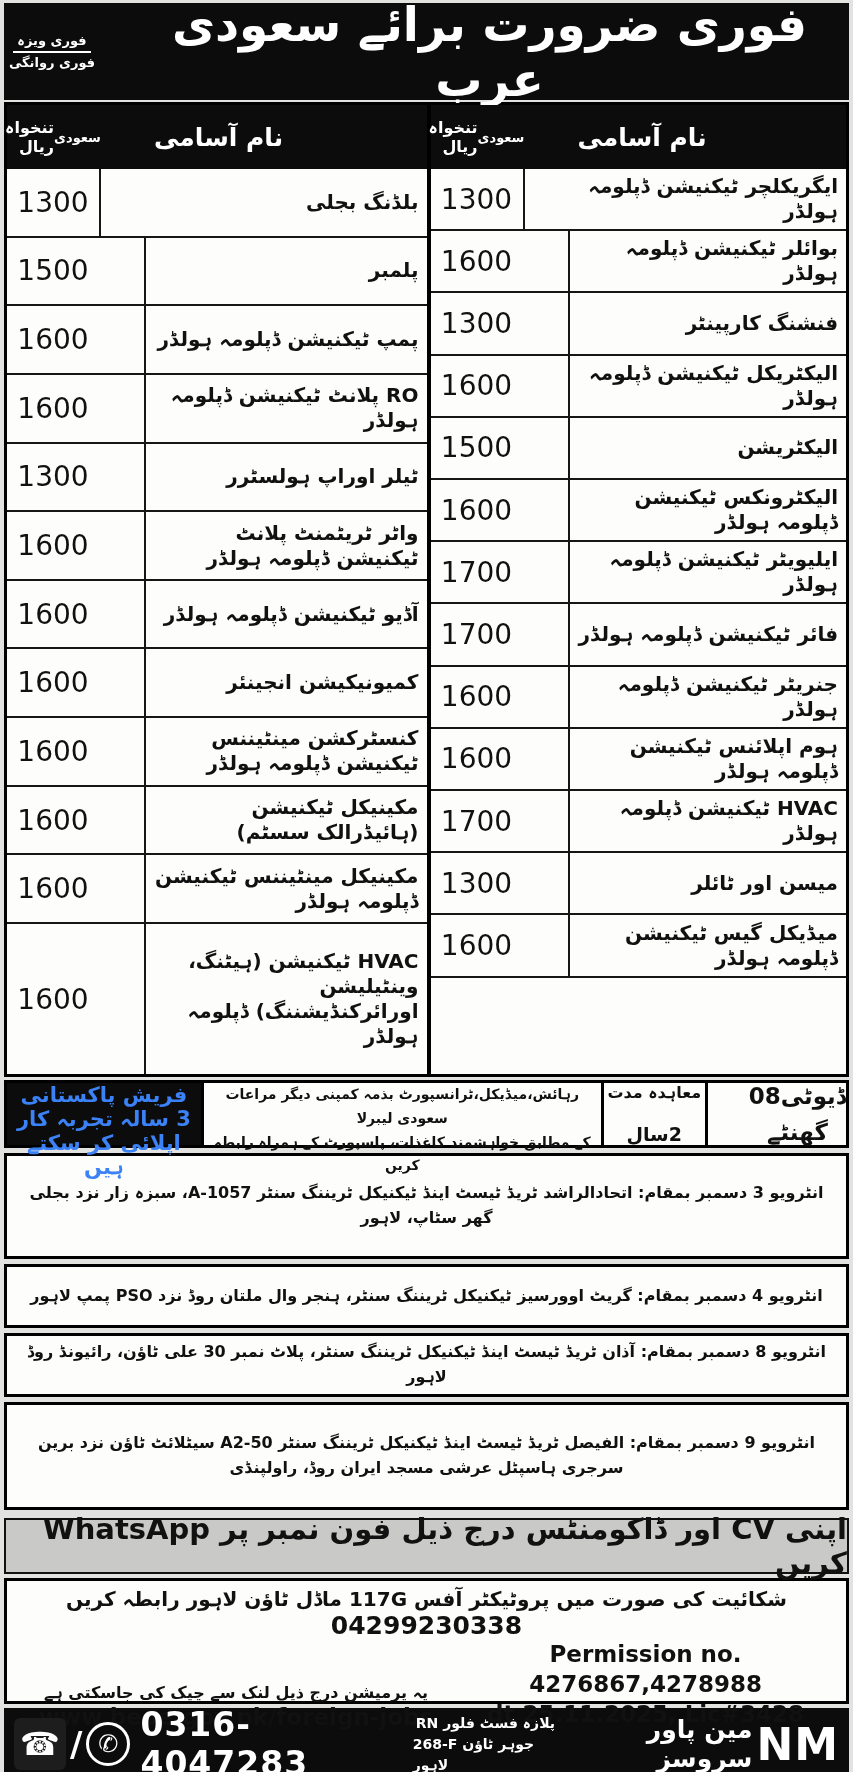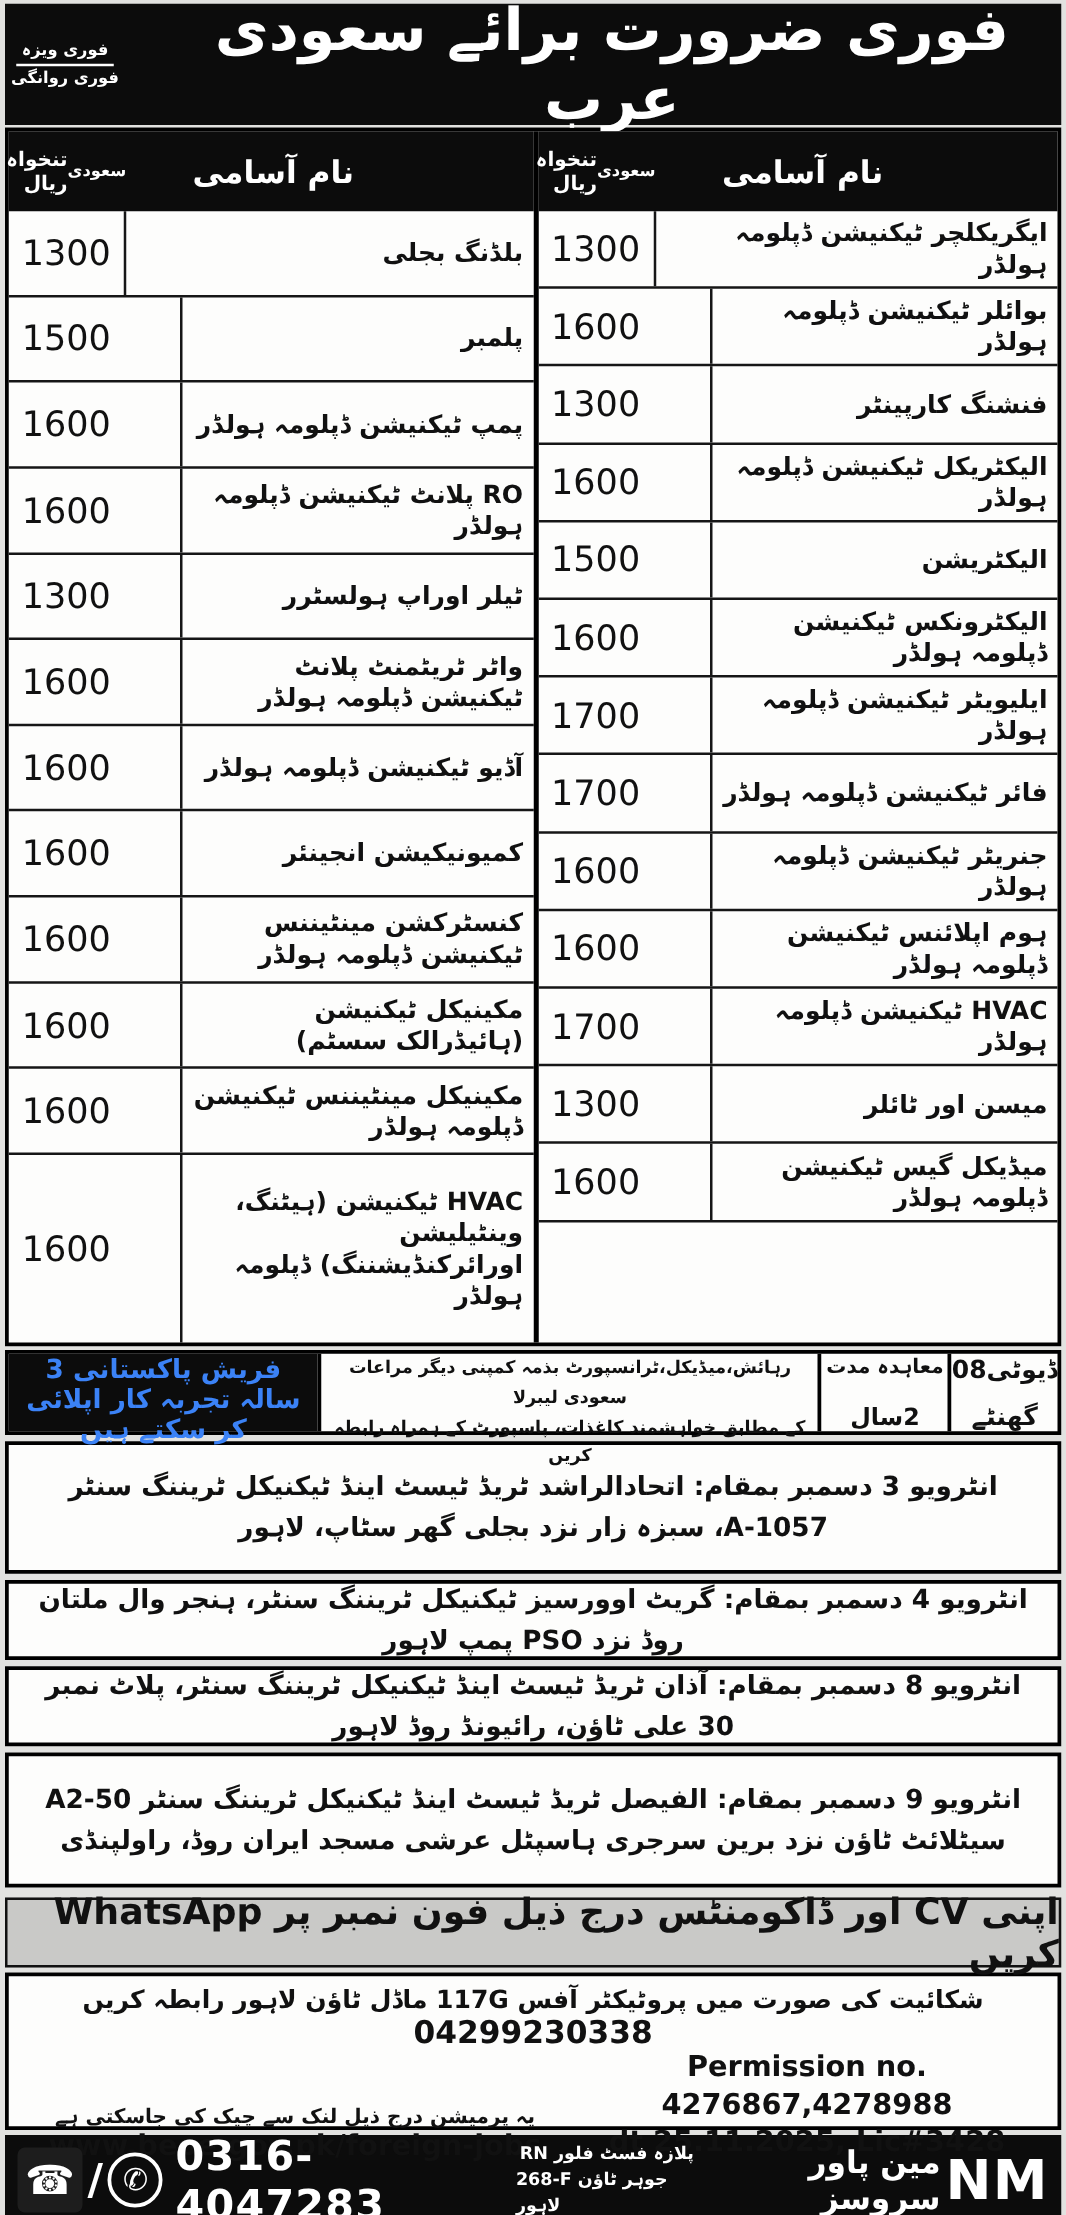--- a/index.html
+++ b/index.html
@@ -67,28 +67,28 @@
   
   .terms {
     height: 68px; margin-top: 3px; border: 3px solid #000;
     background: #fdfdfc; display: flex;
   }
   .terms .cell { display: flex; flex-direction: column; align-items: center; justify-content: space-between; direction: rtl; text-align: center; font-weight: bold; }
   .t-eligibility { flex: 1; background: #0c0c0c; color: #3b82f6; font-size: 21px; padding: 0 6px; }
   .t-benefits { flex: 0 0 400px; border-left: 3px solid #000; font-size: 14px; line-height: 1.7; padding: 0 4px; }
   .t-contract { flex: 0 0 104px; border-left: 3px solid #000; font-size: 16px; }
   .t-contract .l2 { font-size: 19px; }
-  .t-duty { flex: 0 0 84px; border-left: 3px solid #000; font-size: 20px; }
+  .t-duty { flex: 0 0 84px; border-left: 3px solid #000; font-size: 23px; padding-left: 41px; }
 
   
   .interview {
     border: 3px solid #000; background: #fdfdfc; margin-top: 5px;
     direction: rtl; text-align: center;
     display: flex; align-items: center; justify-content: center;
-    font-size: 21px; font-weight: bold; line-height: 1.55;
+    font-size: 16px; font-weight: bold; line-height: 1.55;
     padding: 4px 12px;
   }
   .interviews .interview:nth-child(1) { height: 106px; }
   .interviews .interview:nth-child(2) { height: 64px; }
   .interviews .interview:nth-child(3) { height: 64px; }
   .interviews .interview:nth-child(4) { height: 108px; }
 
   
   .wa-banner {
     height: 56px; margin-top: 8px; background: #c9c9c7; border: 2px solid #111;

